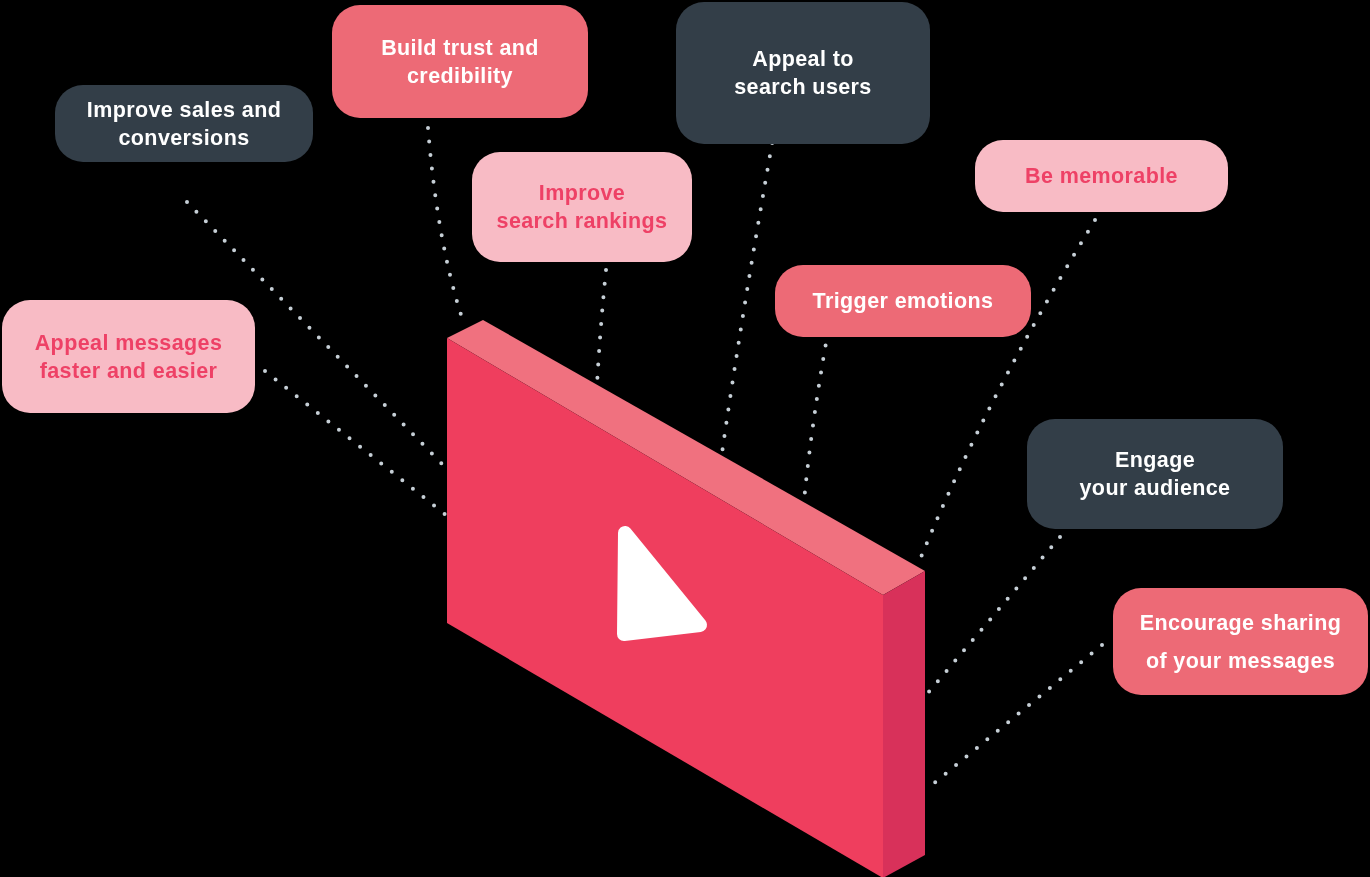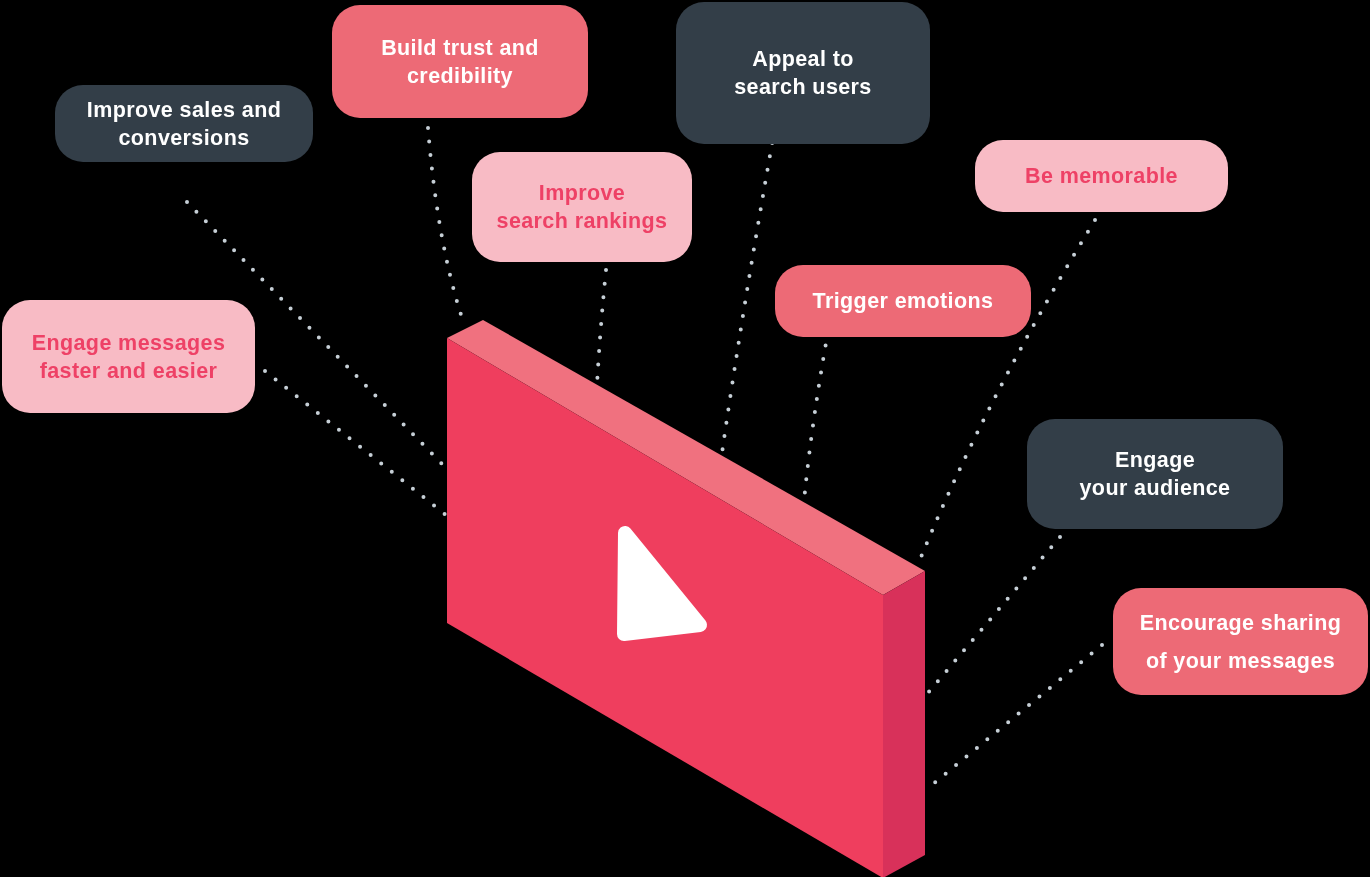--- a/index.html
+++ b/index.html
@@ -84,21 +84,21 @@
   </div>
   <div class="label variant-dark" style="left: 676px; top: 2px; width: 254px; height: 142px;">
     <span>Appeal to</span>
     <span>search users</span>
   </div>
   <div class="label variant-light" style="left: 472px; top: 152px; width: 220px; height: 110px;">
     <span>Improve</span>
     <span>search rankings</span>
   </div>
   <div class="label variant-light" style="left: 2px; top: 300px; width: 253px; height: 113px;">
-    <span>Engage messages</span>
+    <span>Appeal messages</span>
     <span>faster and easier</span>
   </div>
   <div class="label variant-light" style="left: 975px; top: 140px; width: 253px; height: 72px;">
     <span>Be memorable</span>
     <span></span>
   </div>
   <div class="label variant-pink" style="left: 775px; top: 252px; width: 256px; height: 72px; margin-top: 13px;">
     <span>Trigger emotions</span>
     <span></span>
   </div>

